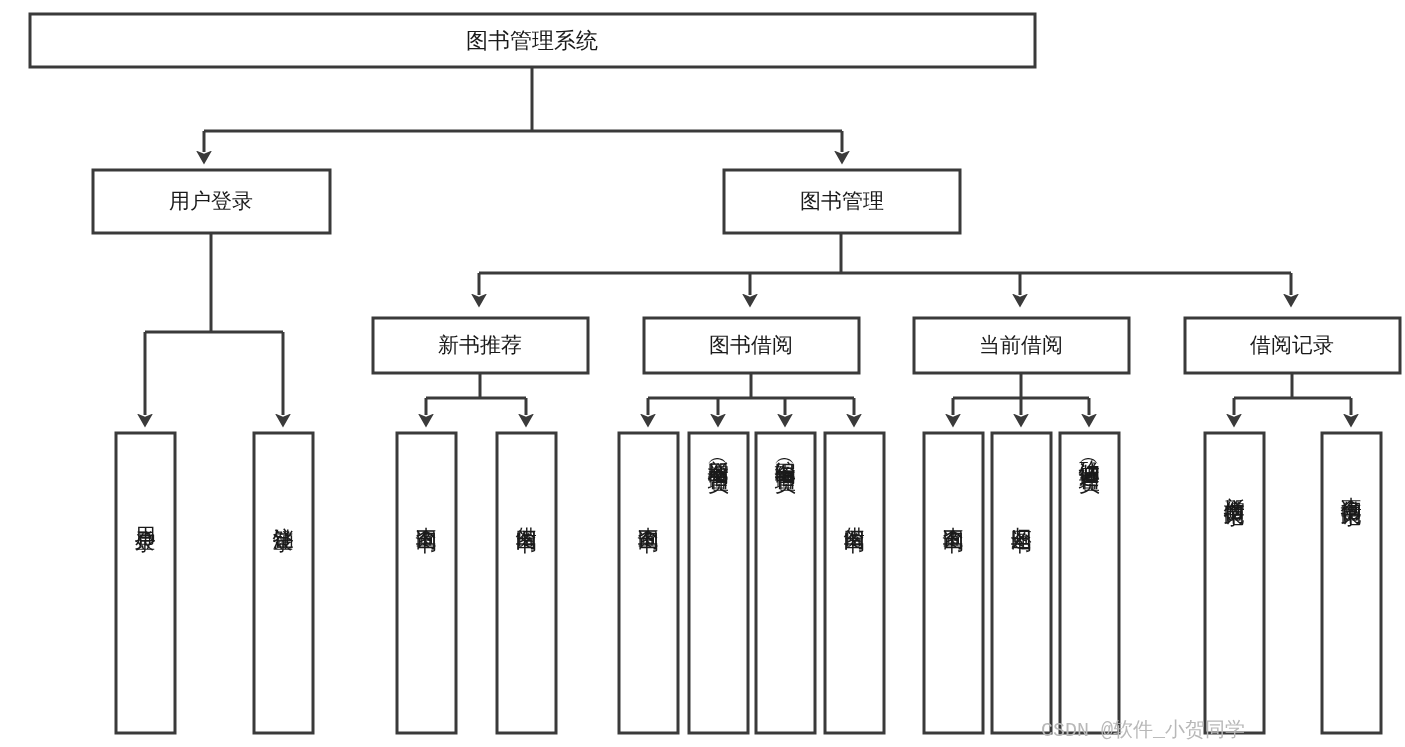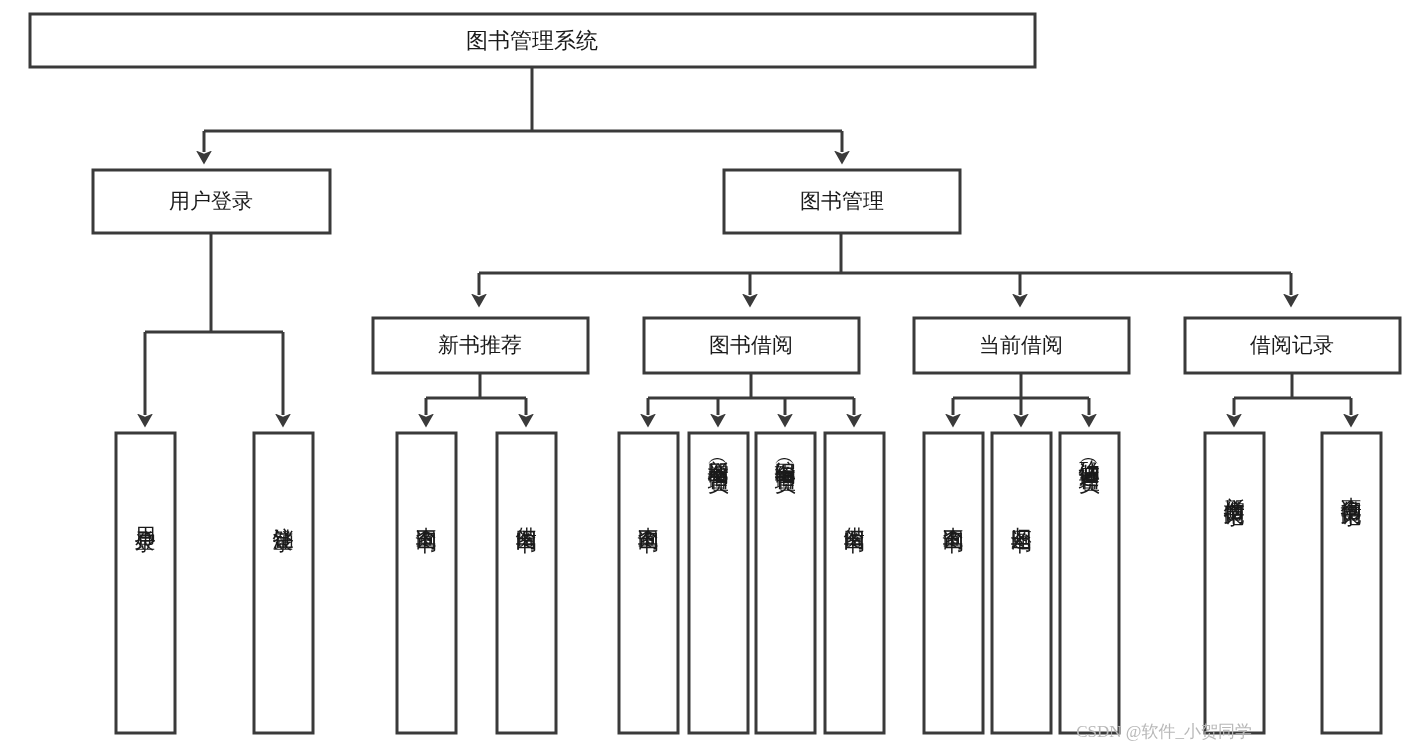--- a/index.html
+++ b/index.html
@@ -65,24 +65,24 @@
     line-height: 1.16;
     color: #1a1a1a;
     letter-spacing: 2px;
     white-space: nowrap;
     transform: translateX(-50%);
     text-align: start;
     pointer-events: none;
   }
   .watermark {
     position: absolute;
-    right: 8px;
+    right: 15px;
     bottom: 4px;
-    font-family: Liberation Serif, serif;
-    font-size: 17px;
+    font-family: Liberation Mono, monospace;
+    font-size: 20px;
     color: #b8b8b8;
     white-space: nowrap;
   }
 </style>
 </head>
 <body>
 
 <div id="diagram-root">
 
   <svg class="flow" viewBox="0 0 1405 747" xmlns="http://www.w3.org/2000/svg">

